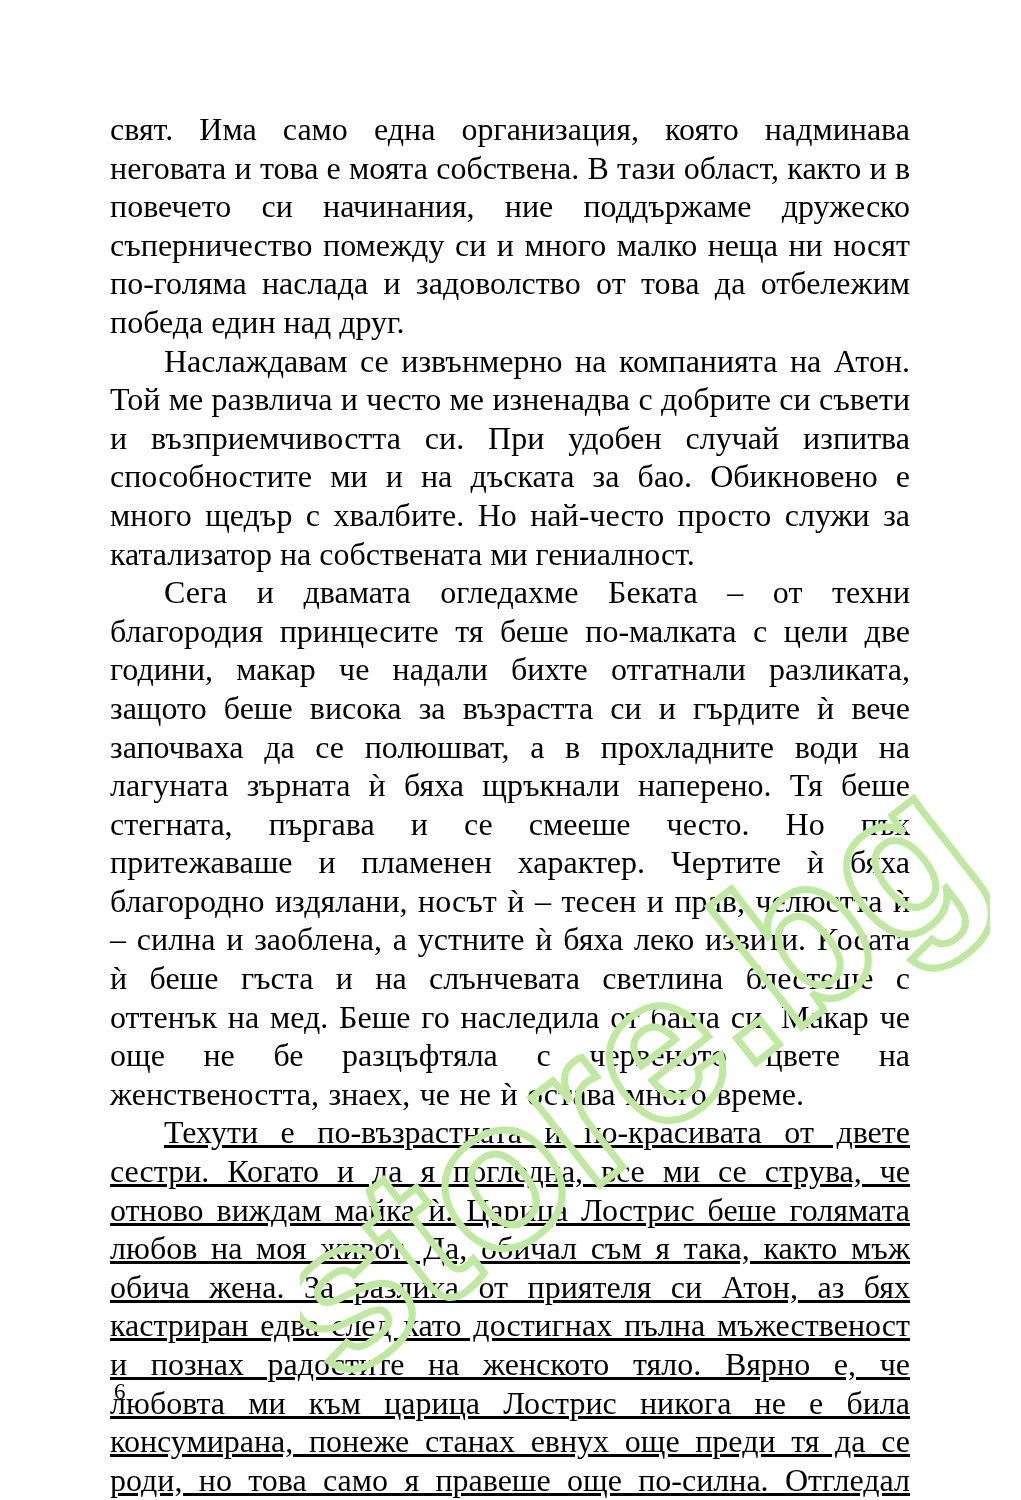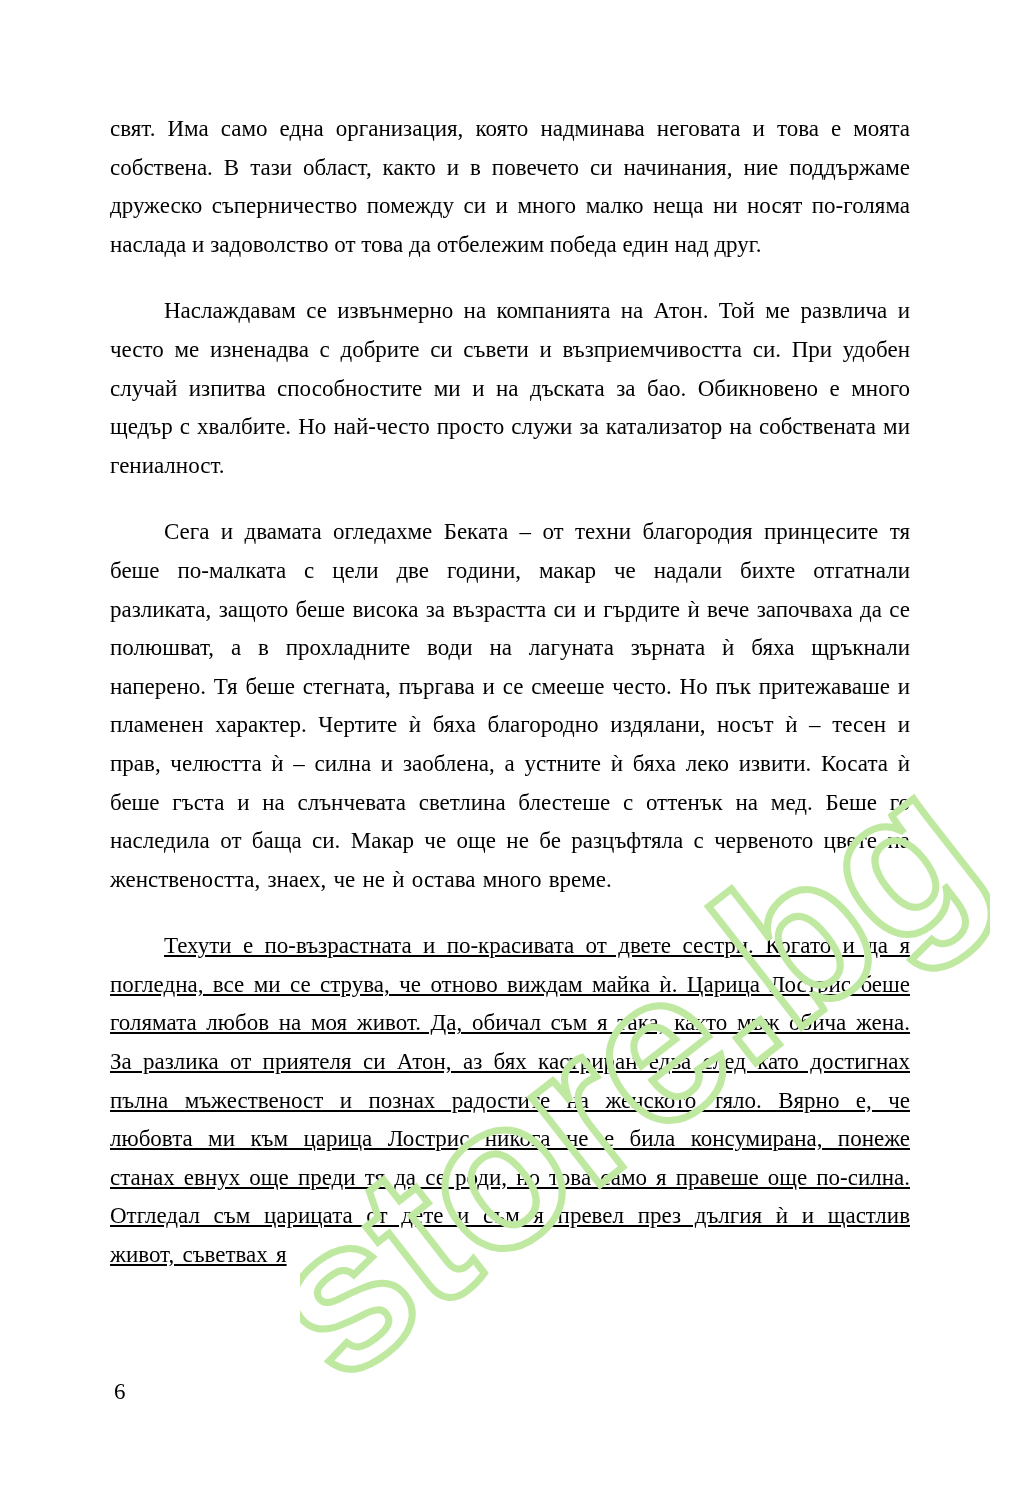--- a/index.html
+++ b/index.html
@@ -36,30 +36,29 @@
   .content {
     position: absolute;
     left: 110px;
     top: 110px;
     width: 800px;
     z-index: 1;
   }
 
   p.para {
     margin: 0;
-    font-size: 23px;
+    font-size: 32px;
     line-height: 38.6px;
     text-align: justify;
     text-indent: 0;
     hyphens: manual;
     word-spacing: 0px;
   }
   p.para.indent {
     text-indent: 54px;
-    margin-top: 28px;
   }
   p.para.tight {
     word-spacing: 1.5px;
   }
   p.para.tight2 {
     word-spacing: 2.5px;
     text-decoration: underline;
   }
 
   .page-number {

